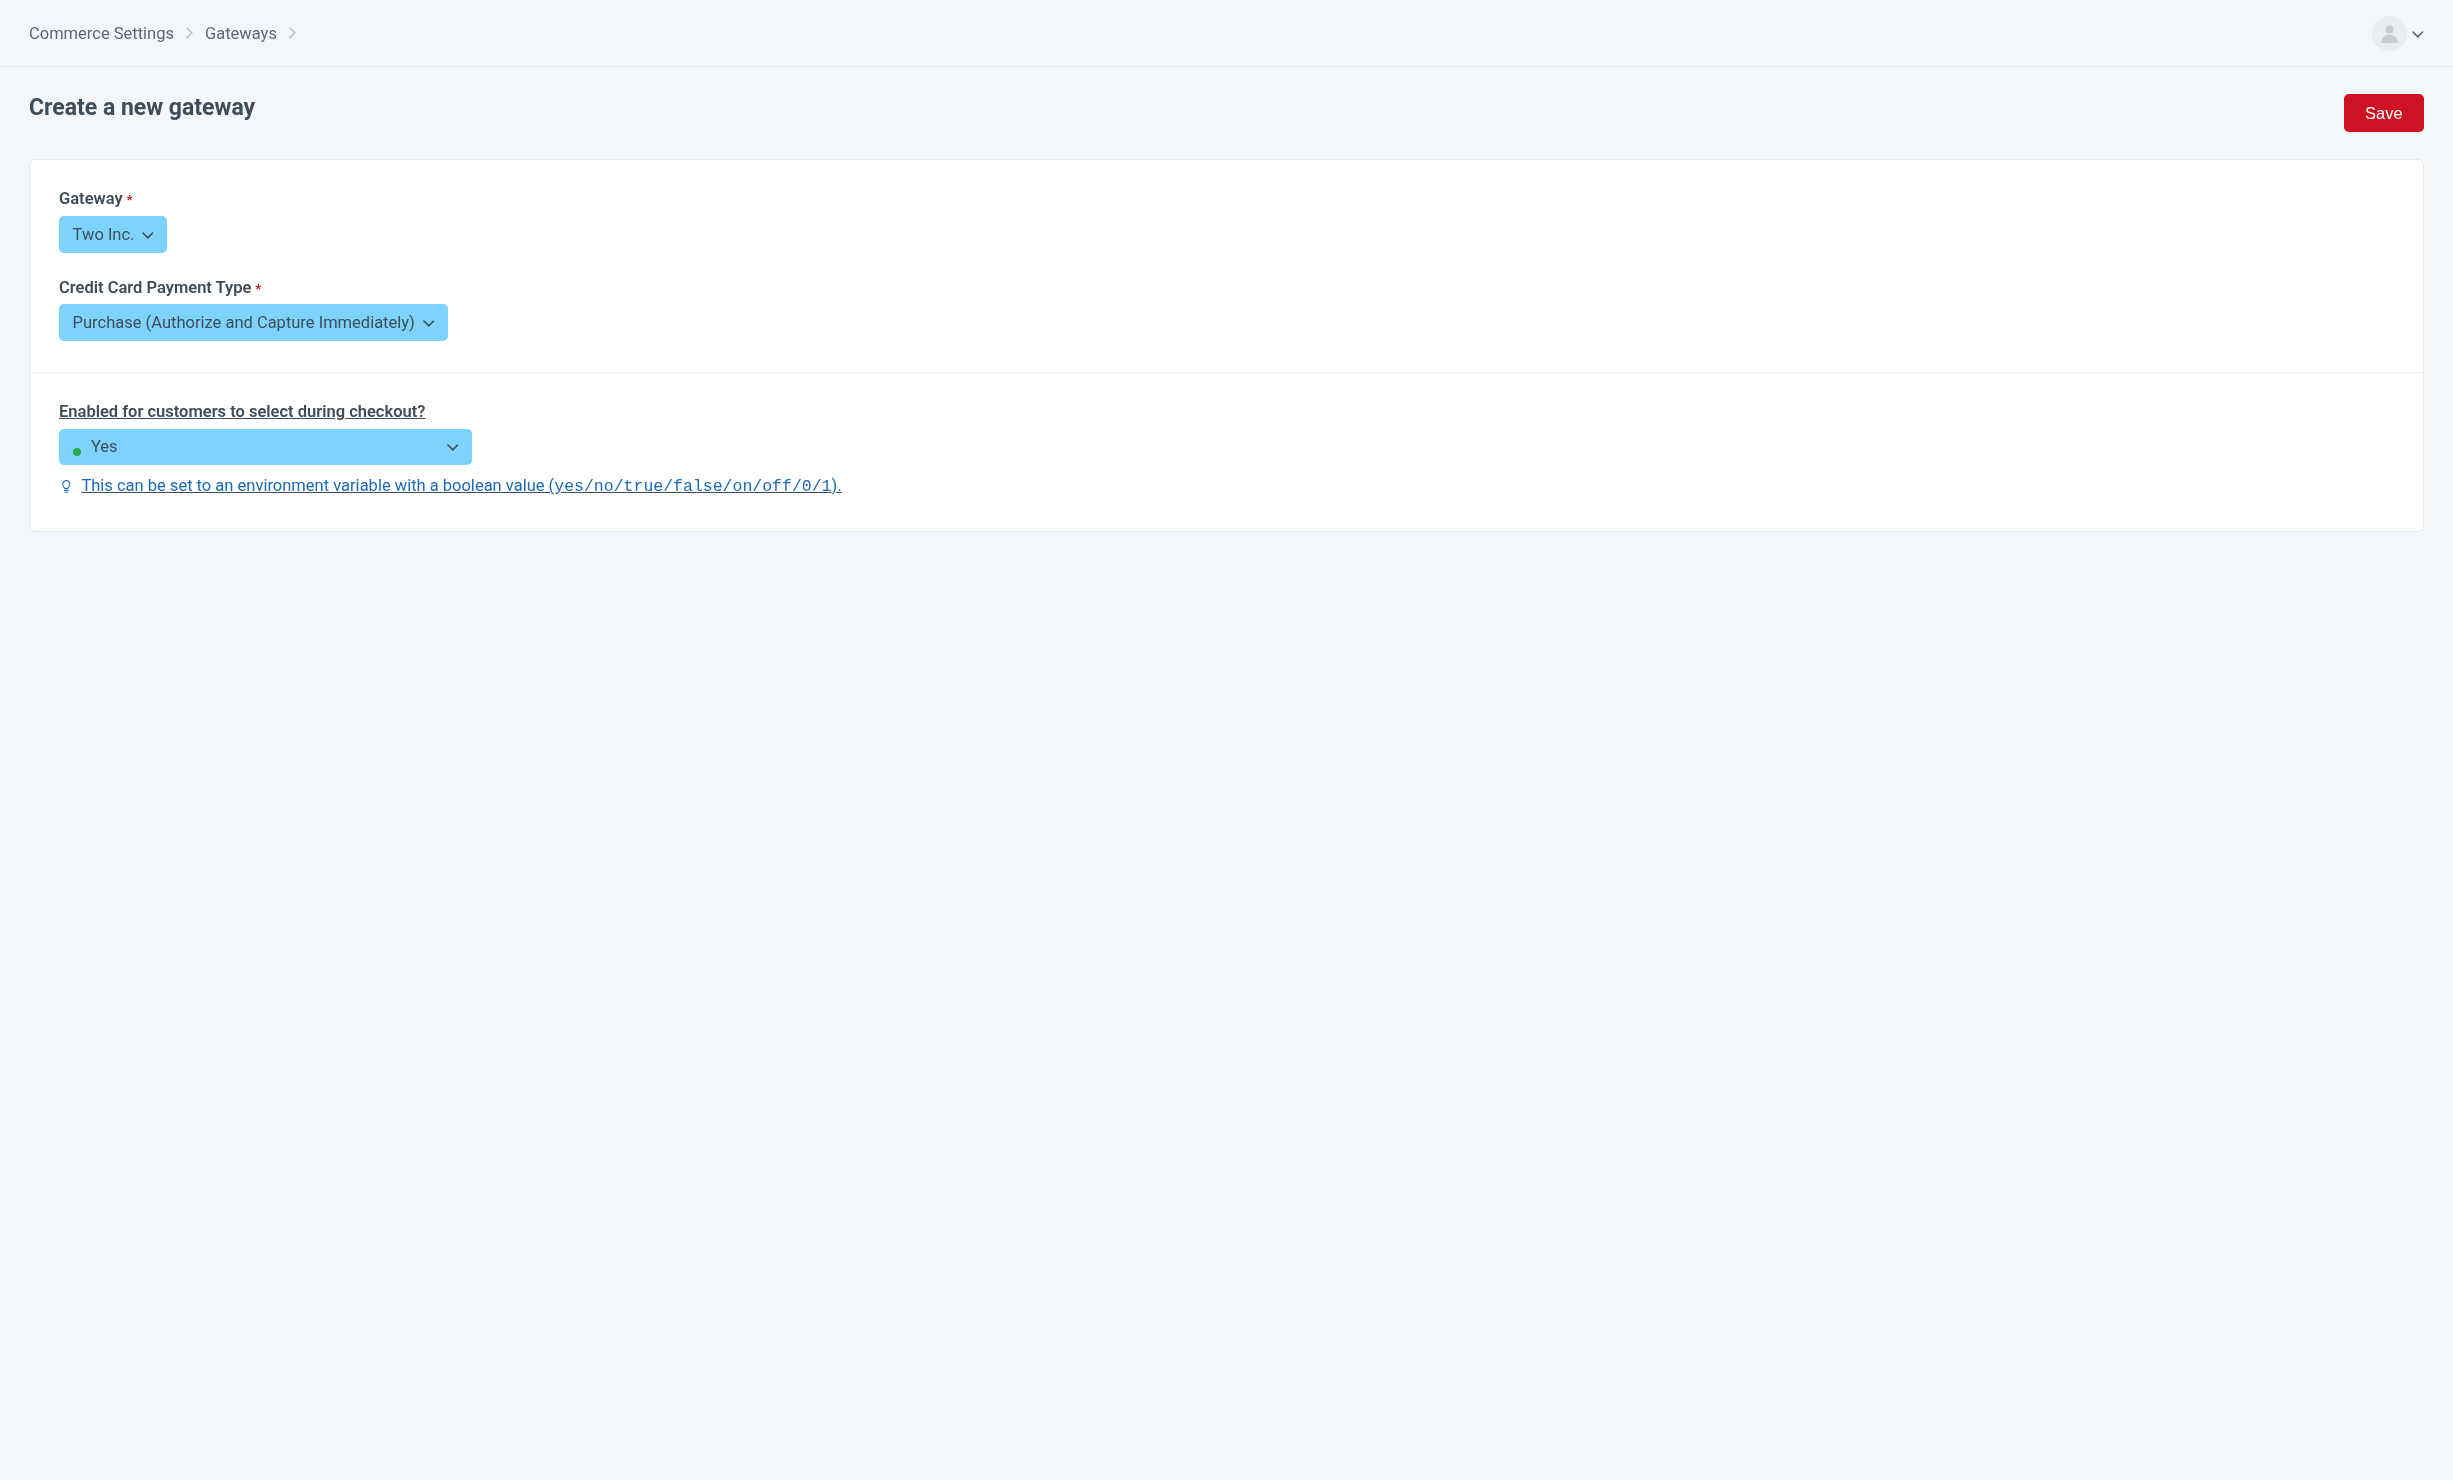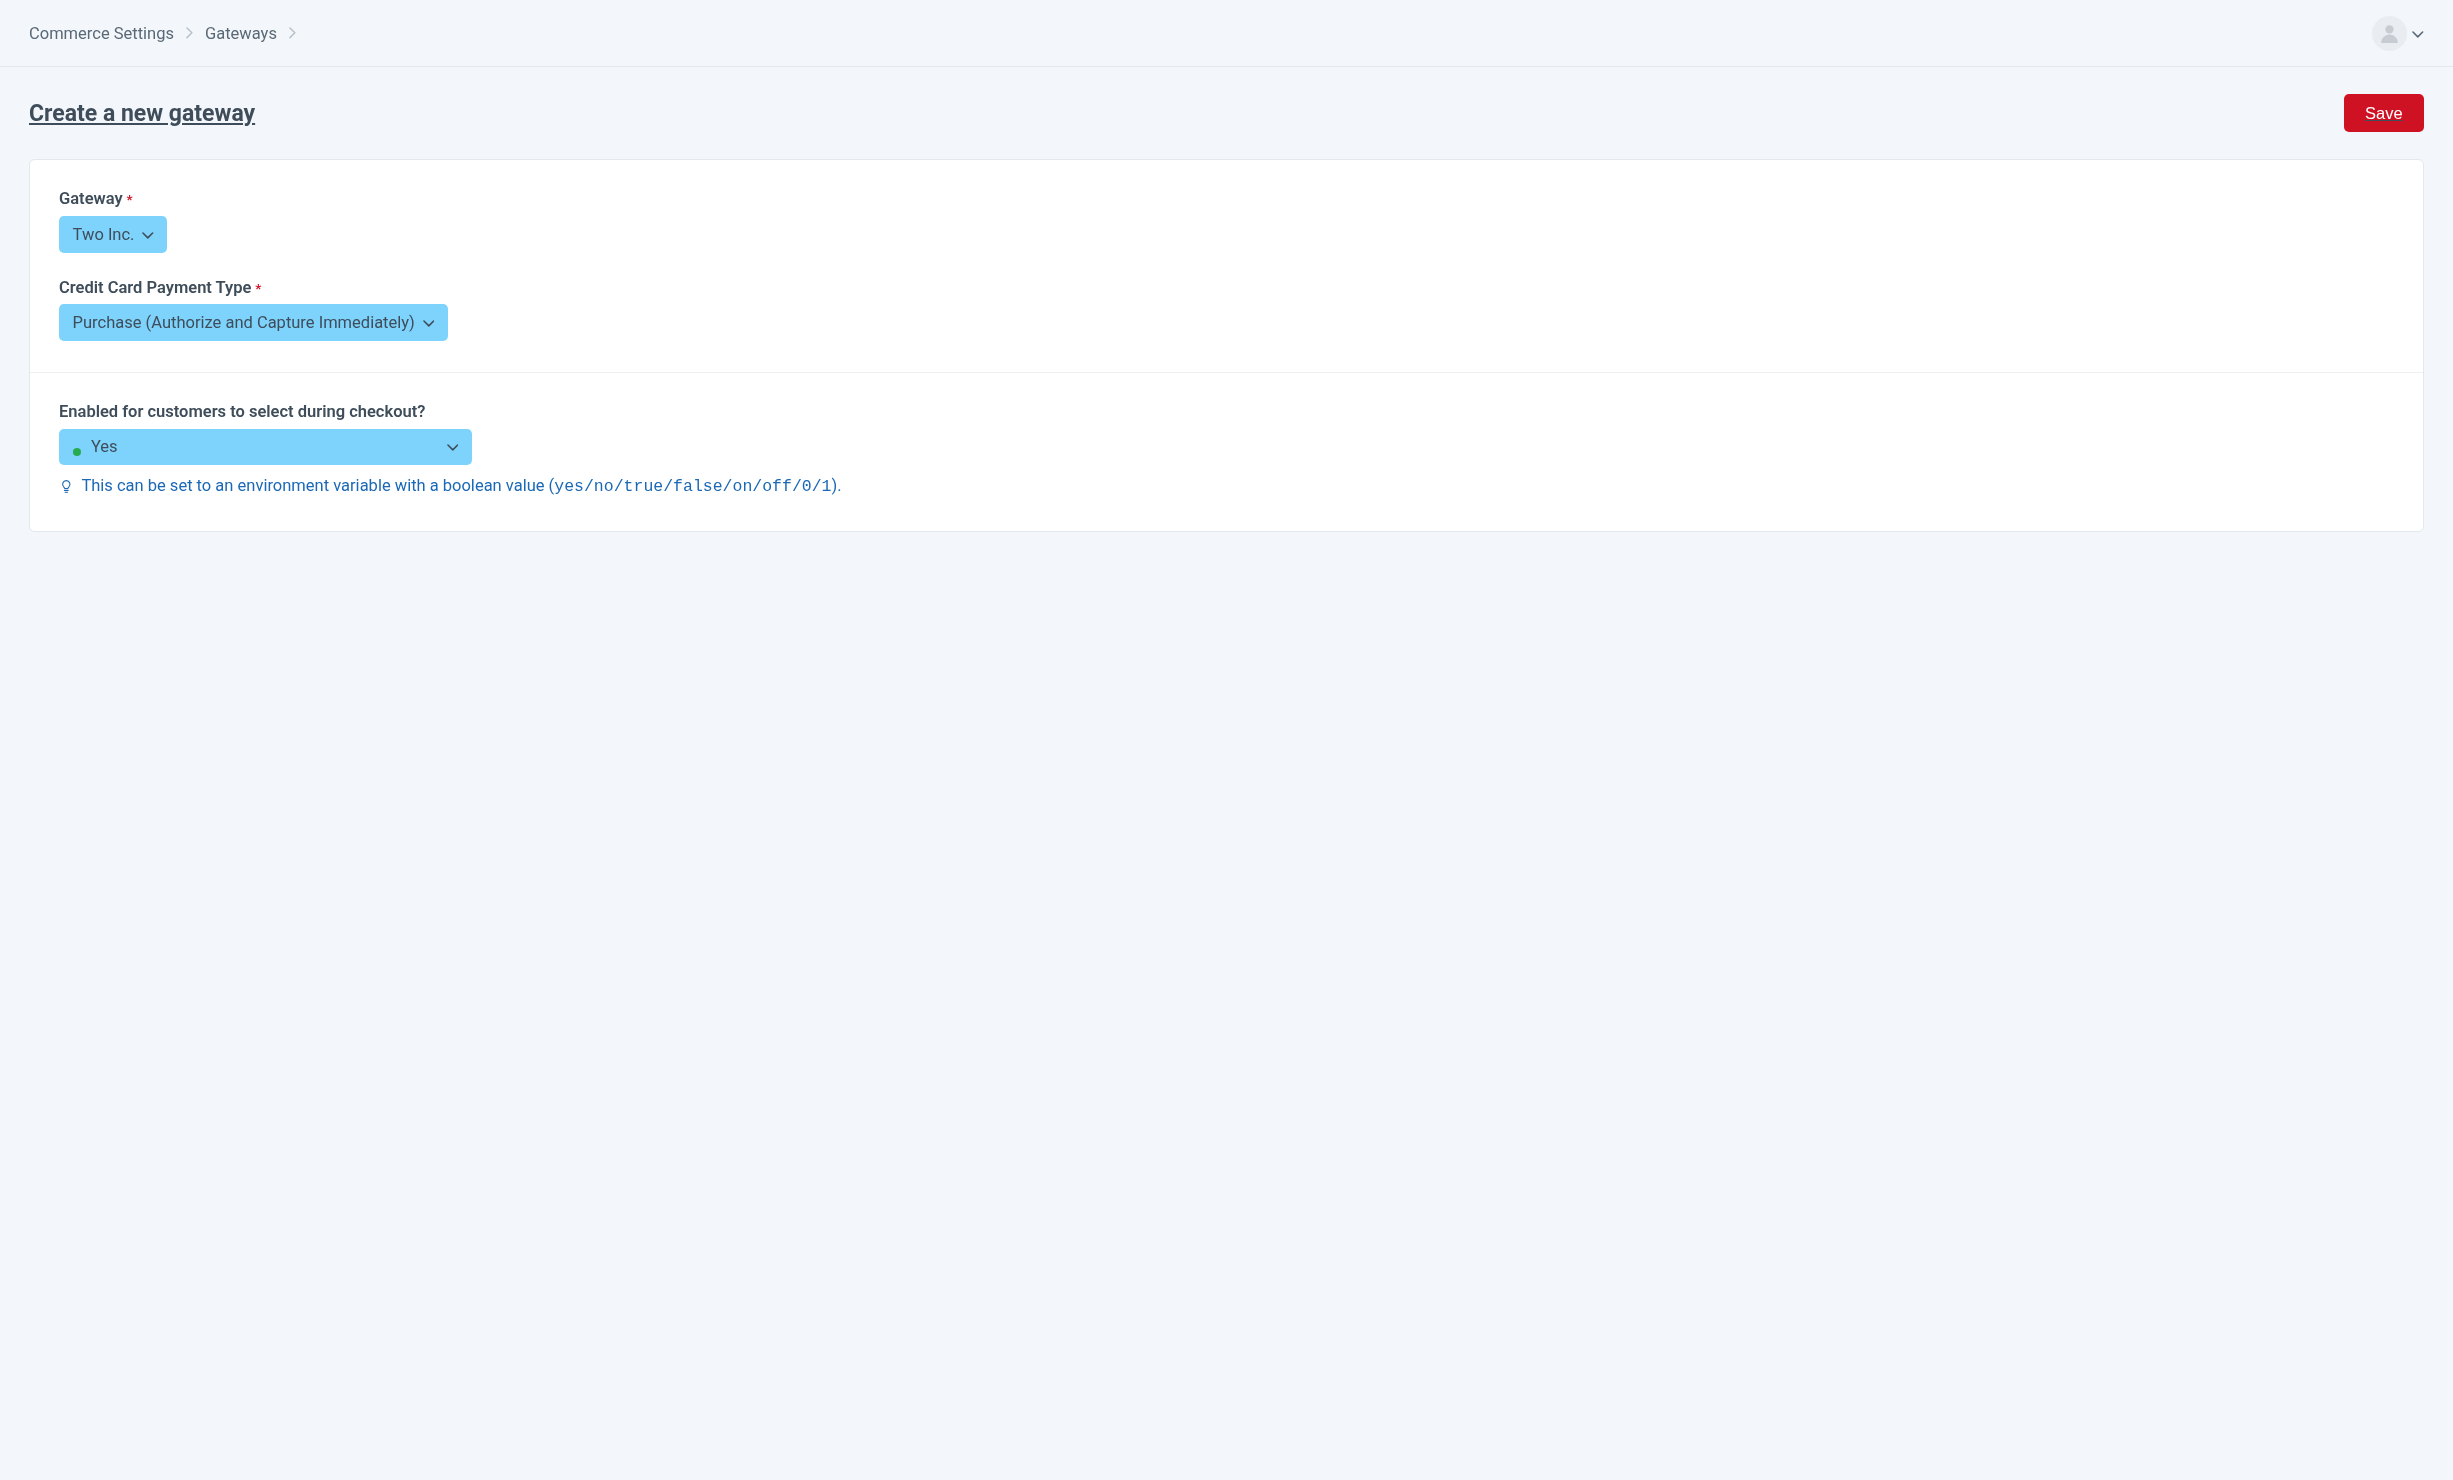--- a/index.html
+++ b/index.html
@@ -50,24 +50,22 @@
     justify-content: center;
   }
   .avatar svg { fill: #c6ccd1; }
   .user-caret { color: #5a6875; }
 
   .content {
     padding: 27px 29px 39px;
   }
   .title-row {
     display: flex;
-    align-items: center;
     justify-content: space-between;
     margin-bottom: 27px;
-    text-decoration: underline;
   }
   .page-title {
     font-size: 23px;
     font-weight: 700;
     color: #3f4d5a;
     margin: 0;
   }
   .btn-save {
     background: #cf1124;
     color: #fff;
@@ -82,21 +80,21 @@
   .panel {
     background: #fff;
     border: 1px solid #e3e8ee;
     border-radius: 5.8px;
     overflow: hidden;
   }
   .panel-section {
     padding: 29px 29px 31px;
     border-bottom: 1px solid #eef1f4;
   }
-  .panel-section:last-child { border-bottom: none; }
+  .panel-section:last-child { border-bottom: none; text-decoration: underline; }
 
   .field { margin-bottom: 25px; }
   .field:last-child { margin-bottom: 0; }
   .field-label {
     font-weight: 600;
     color: #3f4d5a;
     margin-bottom: 7.8px;
     display: block;
   }
   .required {

